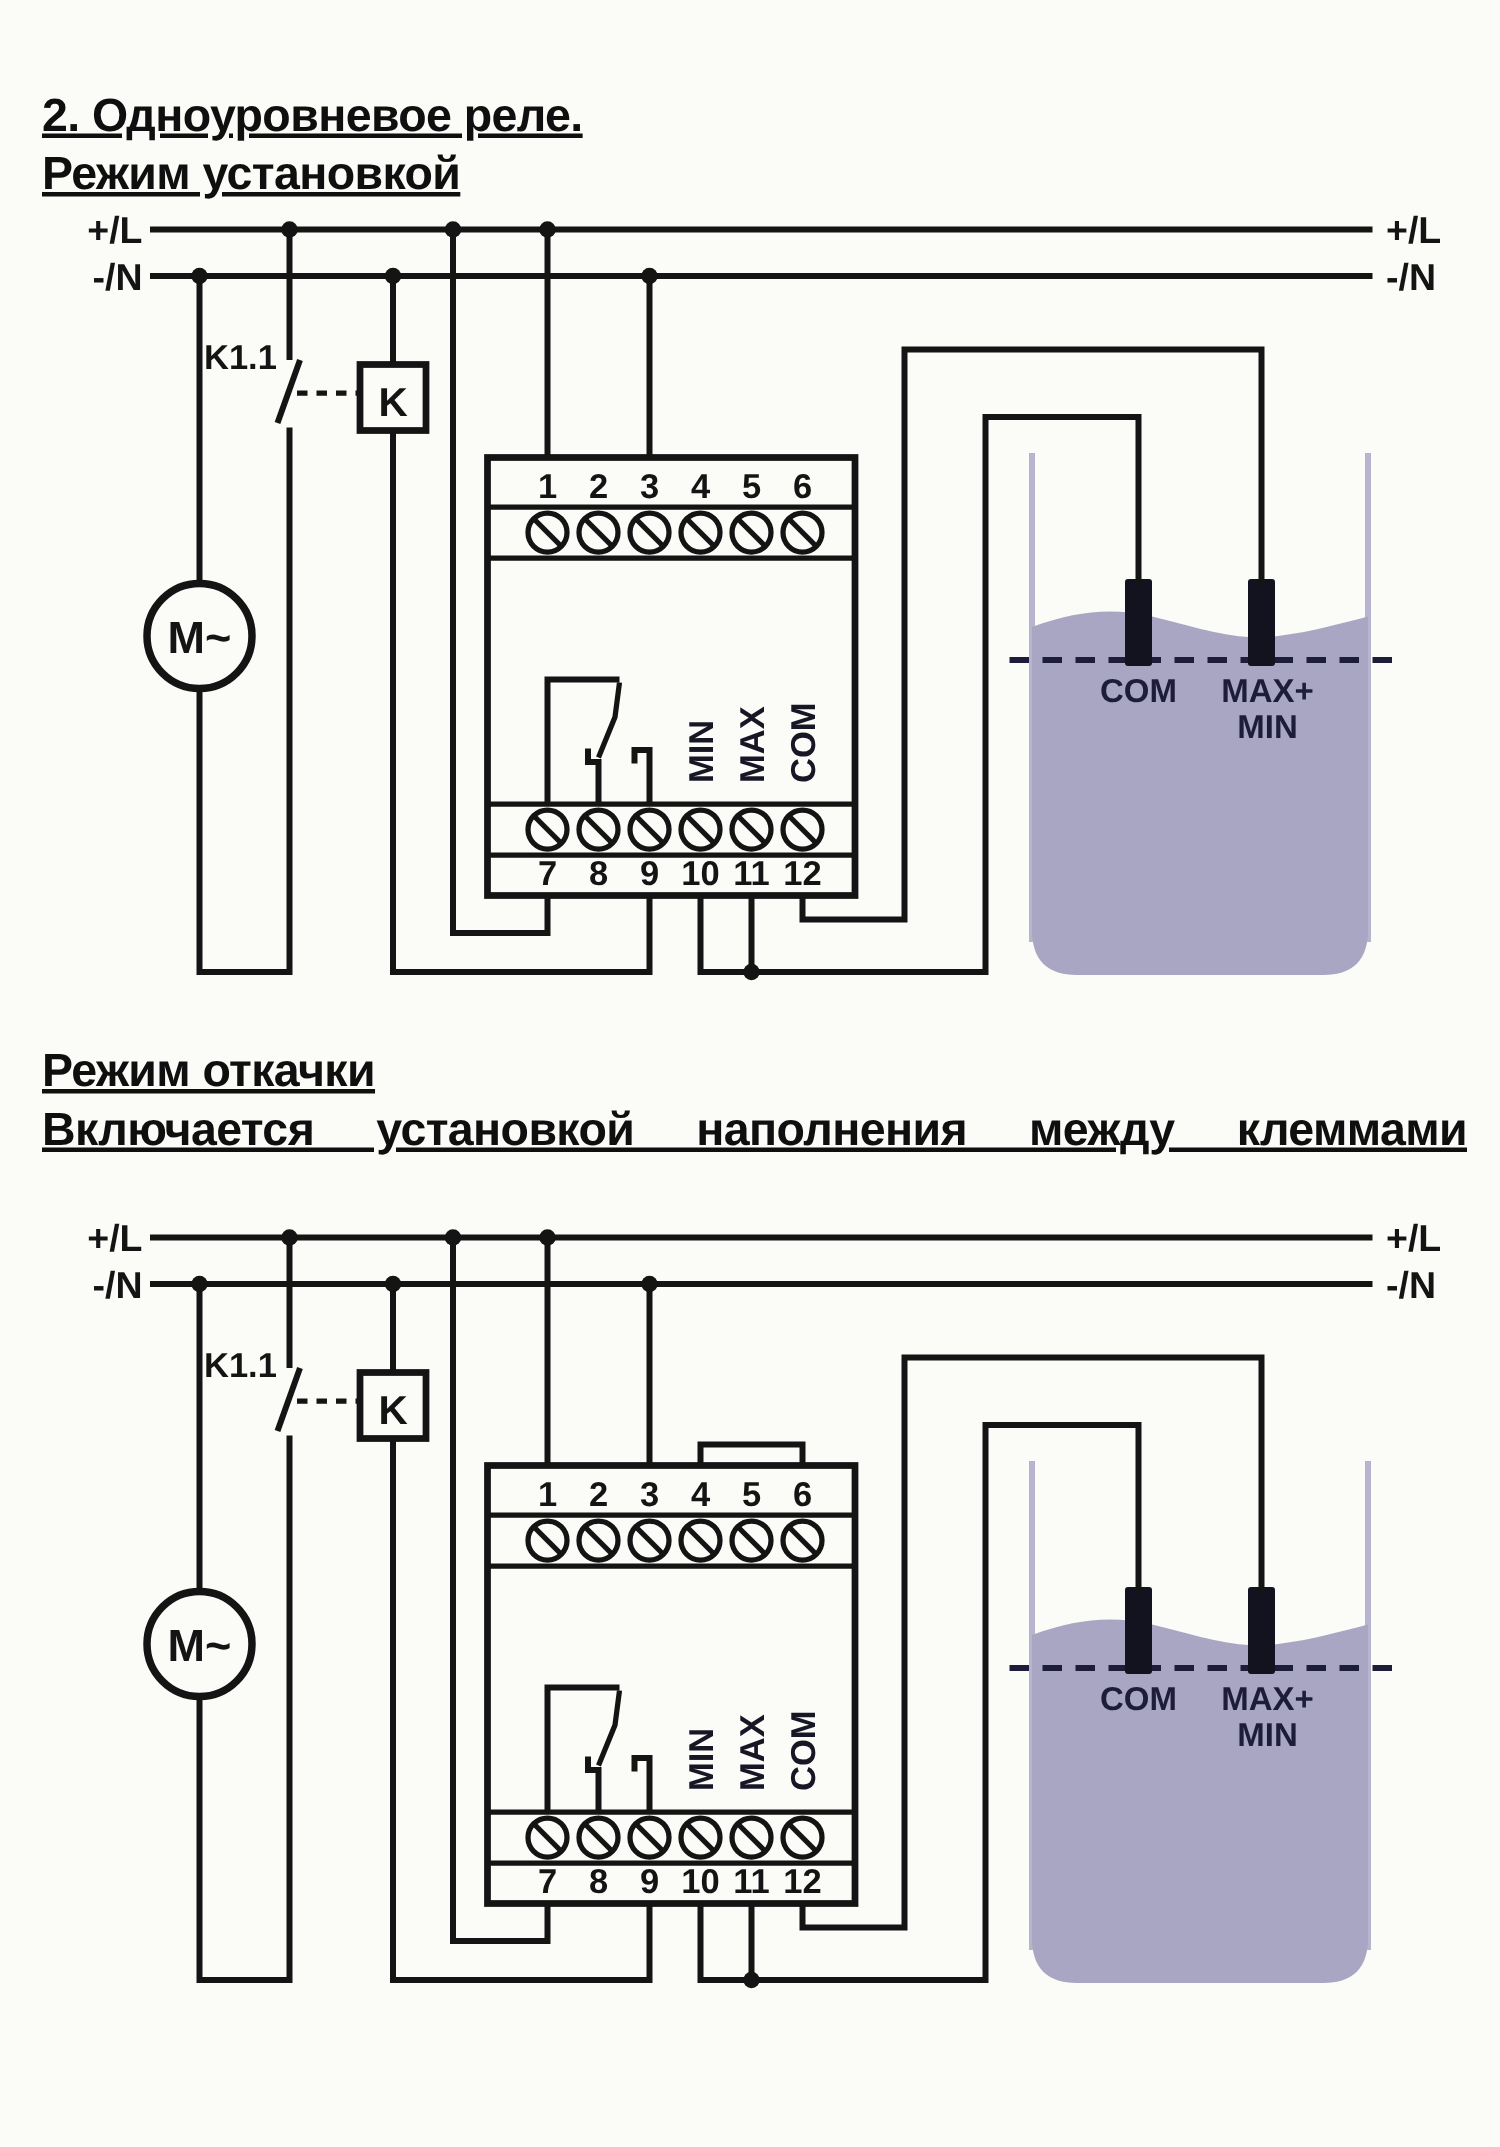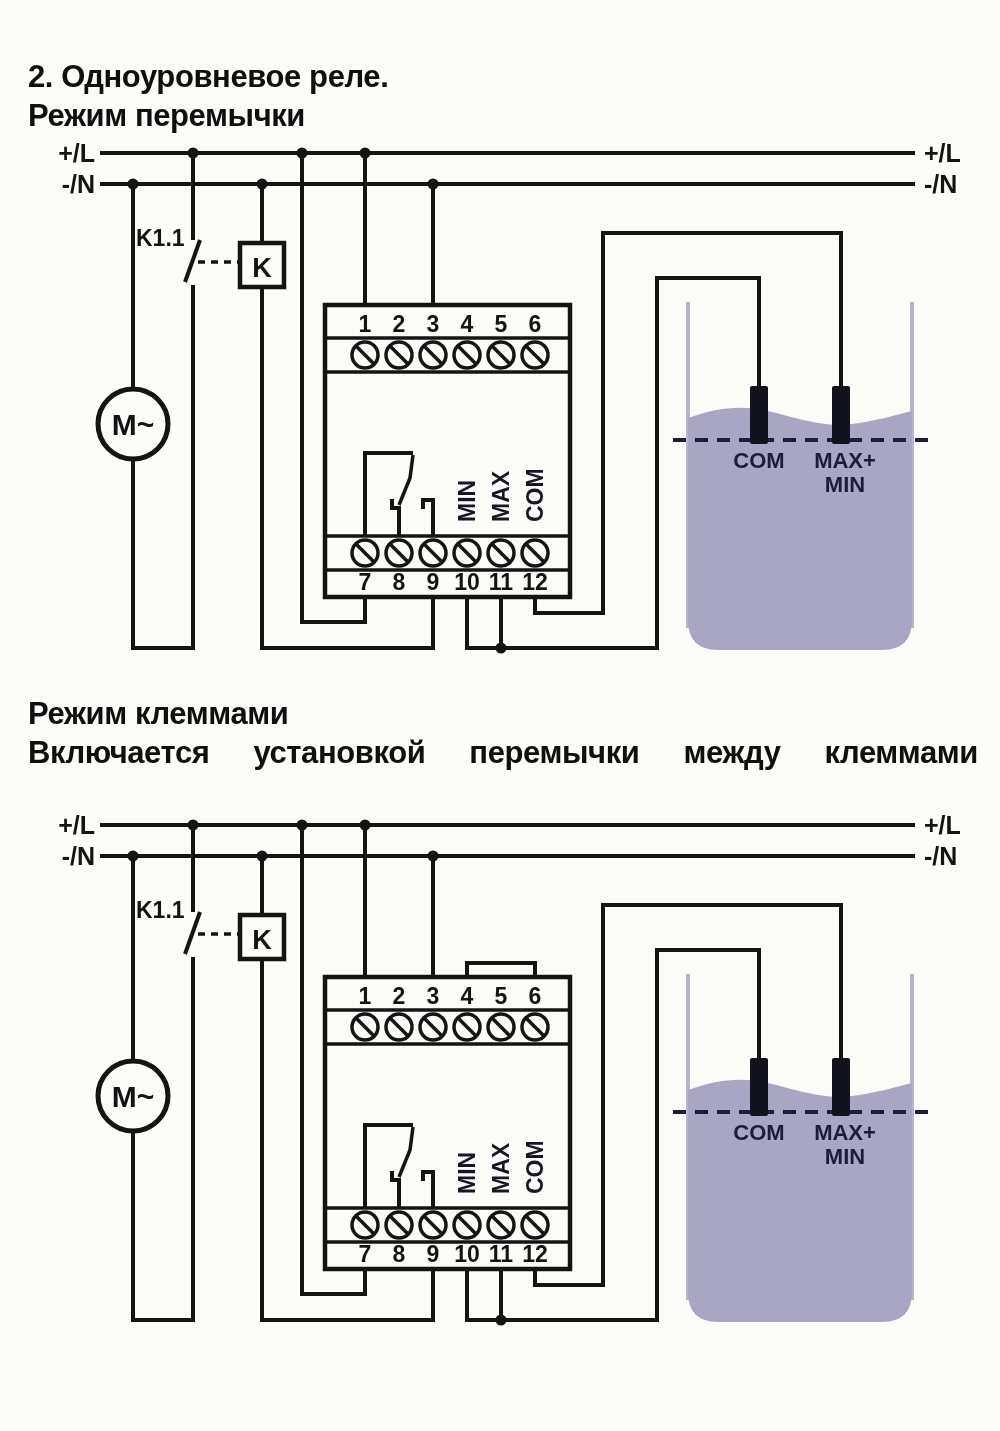--- a/index.html
+++ b/index.html
@@ -6,38 +6,39 @@
   body{
     width:1000px;height:1431px;position:relative;
     background:#fbfbf8;
     font-family:"Liberation Sans",sans-serif;
     overflow:hidden;
   }
   .heading{
     position:absolute;color:#0f0f0f;font-weight:bold;
     font-size:31px;line-height:39px;letter-spacing:-0.4px;
     white-space:nowrap;
+    text-decoration:underline;
   }
   .heading .justify{
     text-align:justify;text-align-last:justify;white-space:normal;
   }
   #circuit{position:absolute;left:0;top:0;}
   svg{font-family:"Liberation Sans",sans-serif;}
 </style>
 </head>
 <body>
 
 <div class="heading" style="left:28px;top:57px;">
   <div>2. Одноуровневое реле.</div>
-  <div>Режим перемычки</div>
+  <div>Режим установкой</div>
 </div>
 
 <div class="heading" style="left:28px;top:694px;width:950px;">
-  <div>Режим клеммами</div>
-  <div class="justify">Включается установкой перемычки между клеммами</div>
+  <div>Режим откачки</div>
+  <div class="justify">Включается установкой наполнения между клеммами</div>
 </div>
 
 <svg id="circuit" width="1000" height="1431" viewBox="0 0 1000 1431">
     <g>
       <g>
         <path d="M688 302 V628" fill="none" stroke="#b7b4d0" stroke-width="4" stroke-linejoin="miter"></path>
         <path d="M912 302 V628" fill="none" stroke="#b7b4d0" stroke-width="4" stroke-linejoin="miter"></path>
         <path d="M688 418 C718 407 742 405 768 411 C798 418 824 428 852 424 C876 421 896 415 912 411 L912 620 Q912 650 882 650 L718 650 Q688 650 688 620 Z" fill="#a9a6c3" stroke="none"></path>
         <path d="M673 440 H932" fill="none" stroke="#1d1d3a" stroke-width="4" stroke-linejoin="miter" stroke-dasharray="13 9"></path>
         <rect x="750" y="386" width="18" height="58" rx="2" fill="#131320"></rect>

